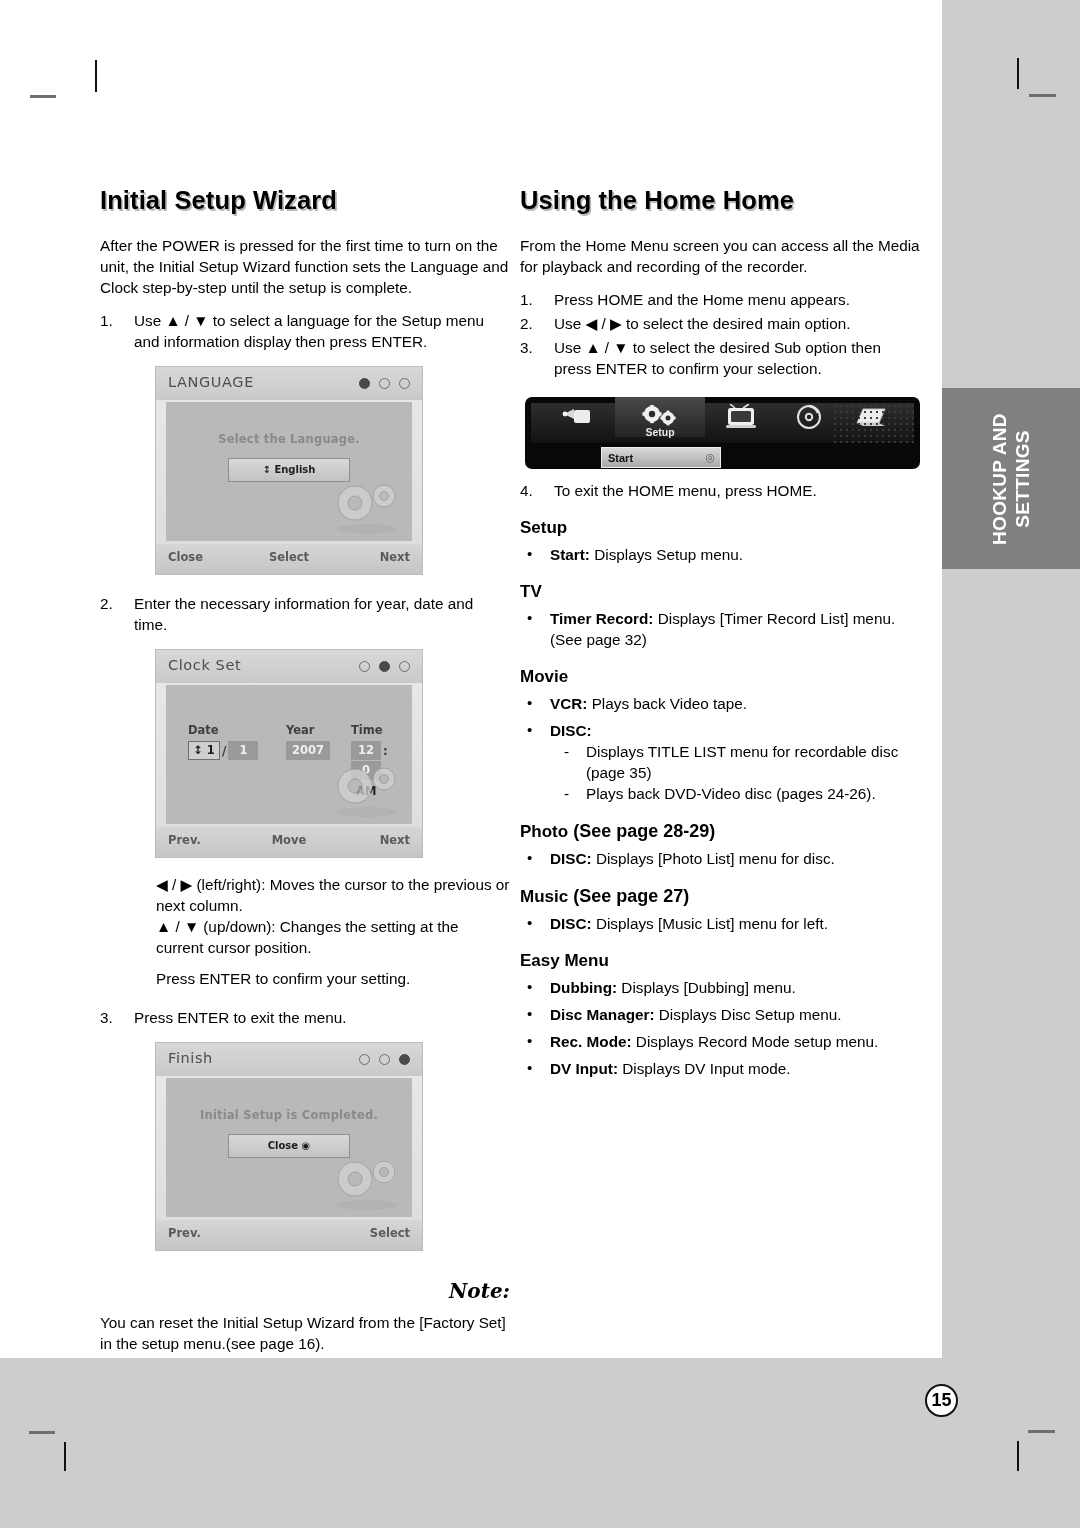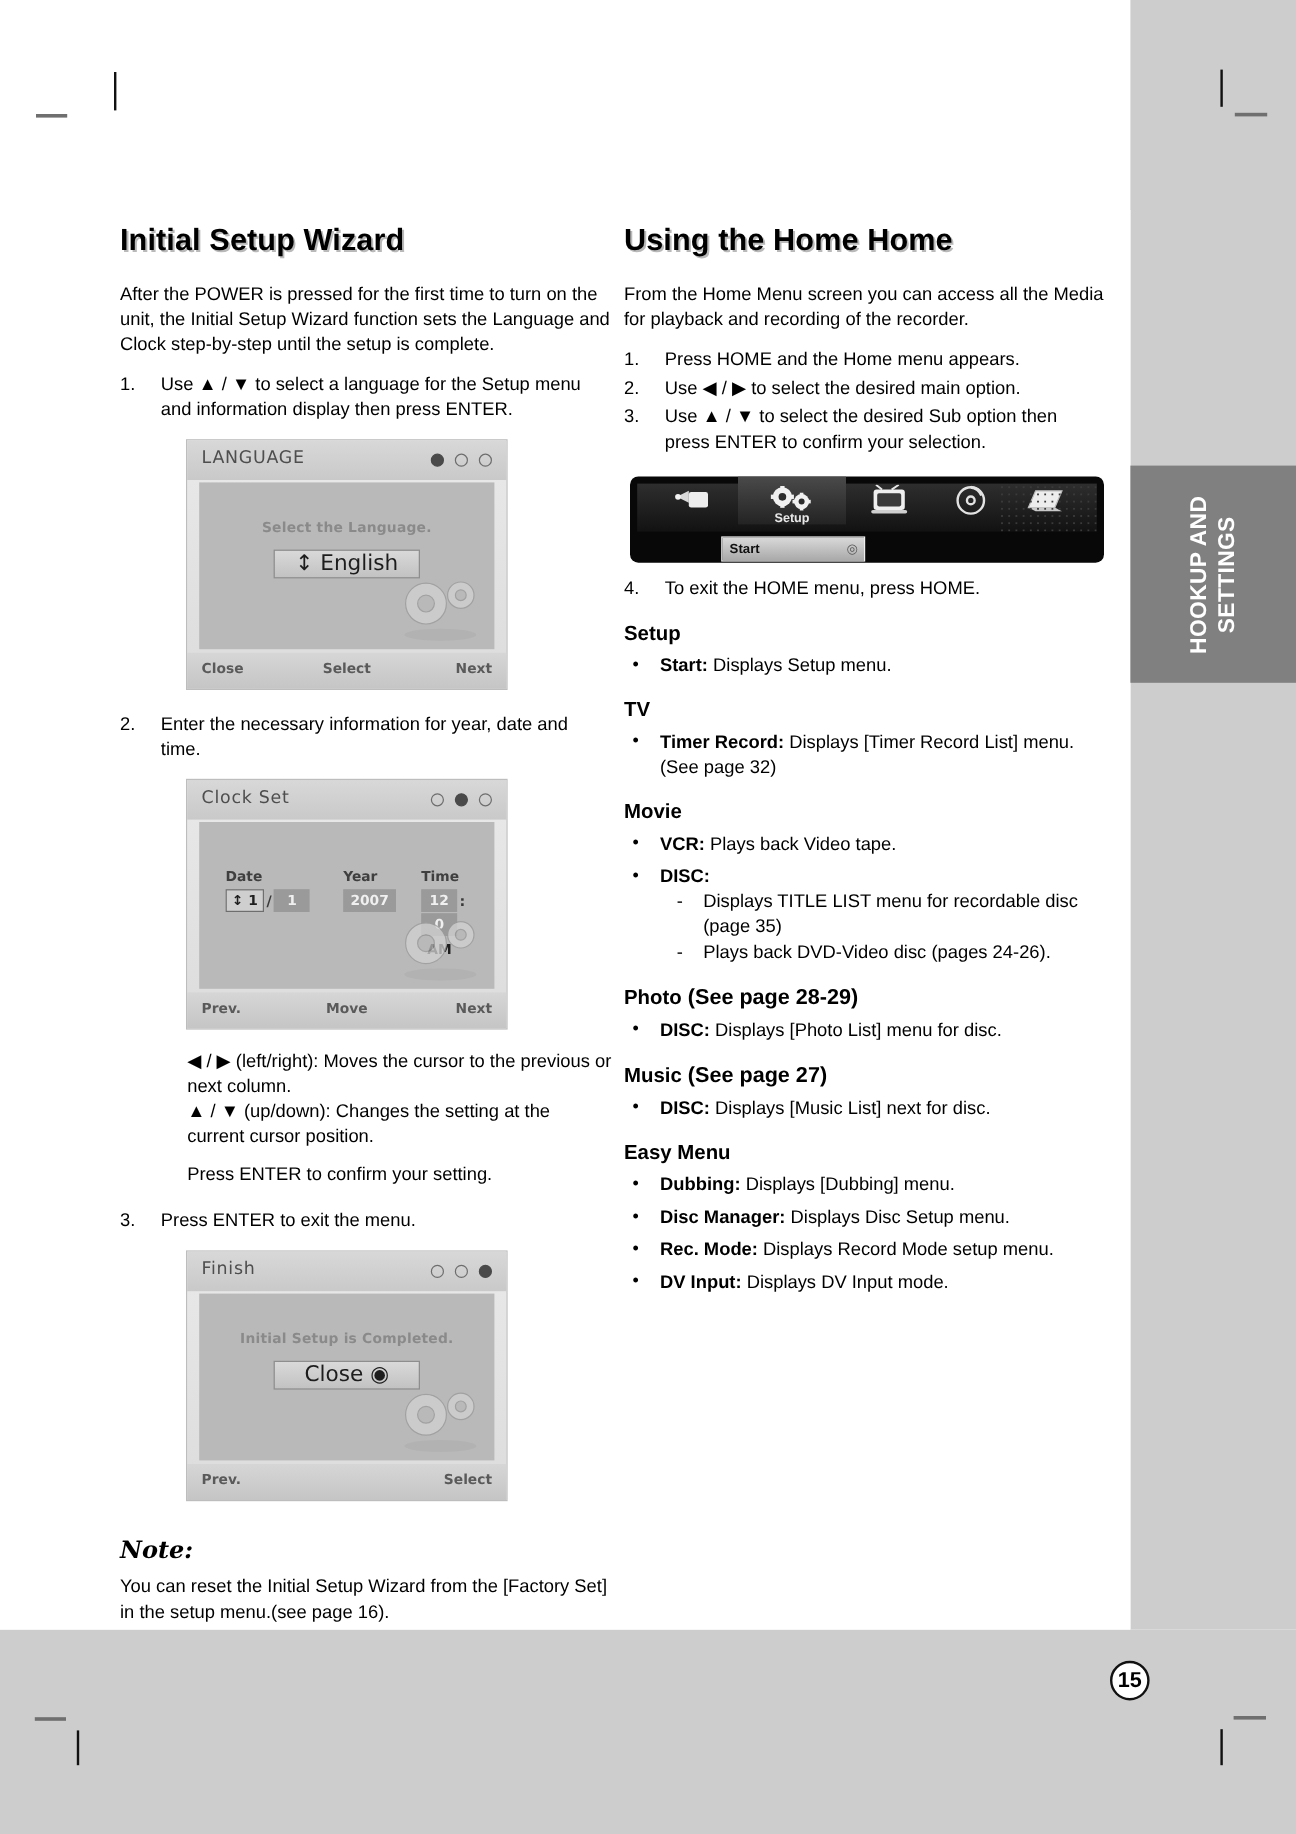--- a/index.html
+++ b/index.html
@@ -89,21 +89,21 @@
   .screen .fit.c{left:50%;transform:translateX(-50%);}
   .screen .fit.r{right:12px;}
   .scr-msg{
     position:absolute;left:0;right:0;top:30px;text-align:center;
     font-size:11.5px;color:#8a8a8a;font-weight:bold;letter-spacing:.2px;
   }
   .opt-btn{
     position:absolute;left:50%;transform:translateX(-50%);top:56px;
     width:120px;height:22px;line-height:22px;text-align:center;
     background:linear-gradient(180deg,#d9d9d9,#c2c2c2);
-    border:1.2px solid #8e8e8e;color:#1d1d1d;font-size:18px;font-weight:normal;
+    border:1.2px solid #8e8e8e;color:#1d1d1d;font-size:10px;font-weight:bold;
   }
   .gears{
     position:absolute;right:4px;bottom:4px;width:86px;height:66px;opacity:.75;
   }
   
   .clock-row{position:absolute;left:22px;top:38px;right:10px;}
   .clk-grp{position:absolute;}
   .clk-lbl{font-size:11.5px;font-weight:bold;color:#3f3f3f;margin-bottom:3px;}
   .clk-cell{
     display:inline-block;min-width:30px;height:19px;line-height:19px;text-align:center;
@@ -299,21 +299,21 @@
         </g>
         <ellipse cx="45" cy="58" rx="30" ry="5" fill="#a8a8a8" opacity=".55"></ellipse>
       </svg>
     </div>
     <div class="footer">
       <div class="fit l">Prev.</div>
       <div class="fit r">Select</div>
     </div>
   </div>
 
-  <h3 class="note" style="margin-top:28px;">Note:</h3>
+  <h3 class="note" style="margin-top:28px;text-align:right;">Note:</h3>
   <p class="body">You can reset the Initial Setup Wizard from the [Factory Set] in the setup menu.(see page 16).</p>
 </div>
 
 <div class="col" id="col-right">
 
   <h1 class="section-title">Using the Home Home</h1>
 
   <p class="body">From the Home Menu screen you can access all the Media for playback and recording of the recorder.</p>
 
   <ol class="steps">
@@ -383,21 +383,21 @@
     <li>
       <span class="dot">•</span>
       <b>DISC:</b><span> Displays [Photo List] menu for disc.</span>
     </li>
   </ul>
 
   <h2 class="sub"><span>Music</span><span class="reg"> (See page 27)</span></h2>
   <ul class="bullets">
     <li>
       <span class="dot">•</span>
-      <b>DISC:</b><span> Displays [Music List] next for disc.</span>
+      <b>DISC:</b><span> Displays [Music List] menu for left.</span>
     </li>
   </ul>
 
   <h2 class="sub">Easy Menu</h2>
   <ul class="bullets">
     <li>
       <span class="dot">•</span>
       <b>Dubbing:</b><span> Displays [Dubbing] menu.</span>
     </li>
     <li>

